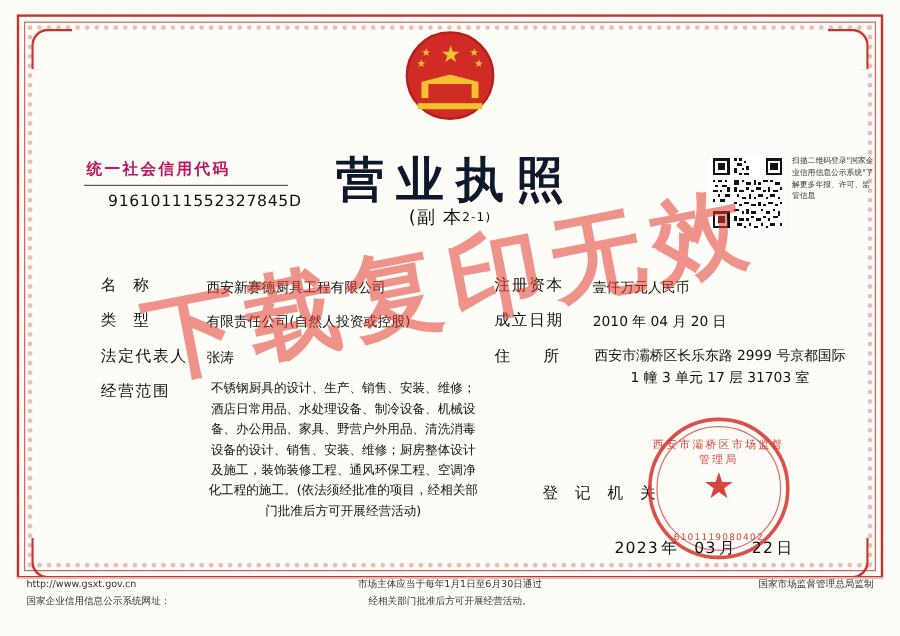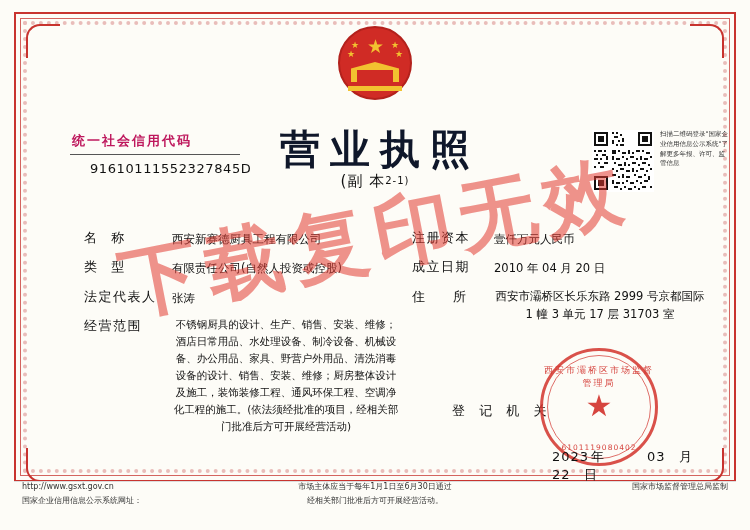--- a/index.html
+++ b/index.html
@@ -257,21 +257,21 @@
 
   
   .datestamp {
     position: absolute;
     left: 512px; top: 448px;
     font-size: 13px;
     color: #111;
     letter-spacing: 1px;
   }
   .datestamp span { display: inline-block; }
-  .datestamp .num { min-width: 30px; text-align: left; margin-left: 40px; }
+  .datestamp .num { min-width: 30px; text-align: right; }
   .datestamp .unit { margin: 0 2px; }
 
   
   .watermark {
     position: absolute;
     left: 50%; top: 238px;
     transform: translate(-50%,-50%) rotate(-11deg);
     font-family: "DejaVu Serif", "Liberation Serif", serif;
     font-weight: bold;
     font-size: 78px;

